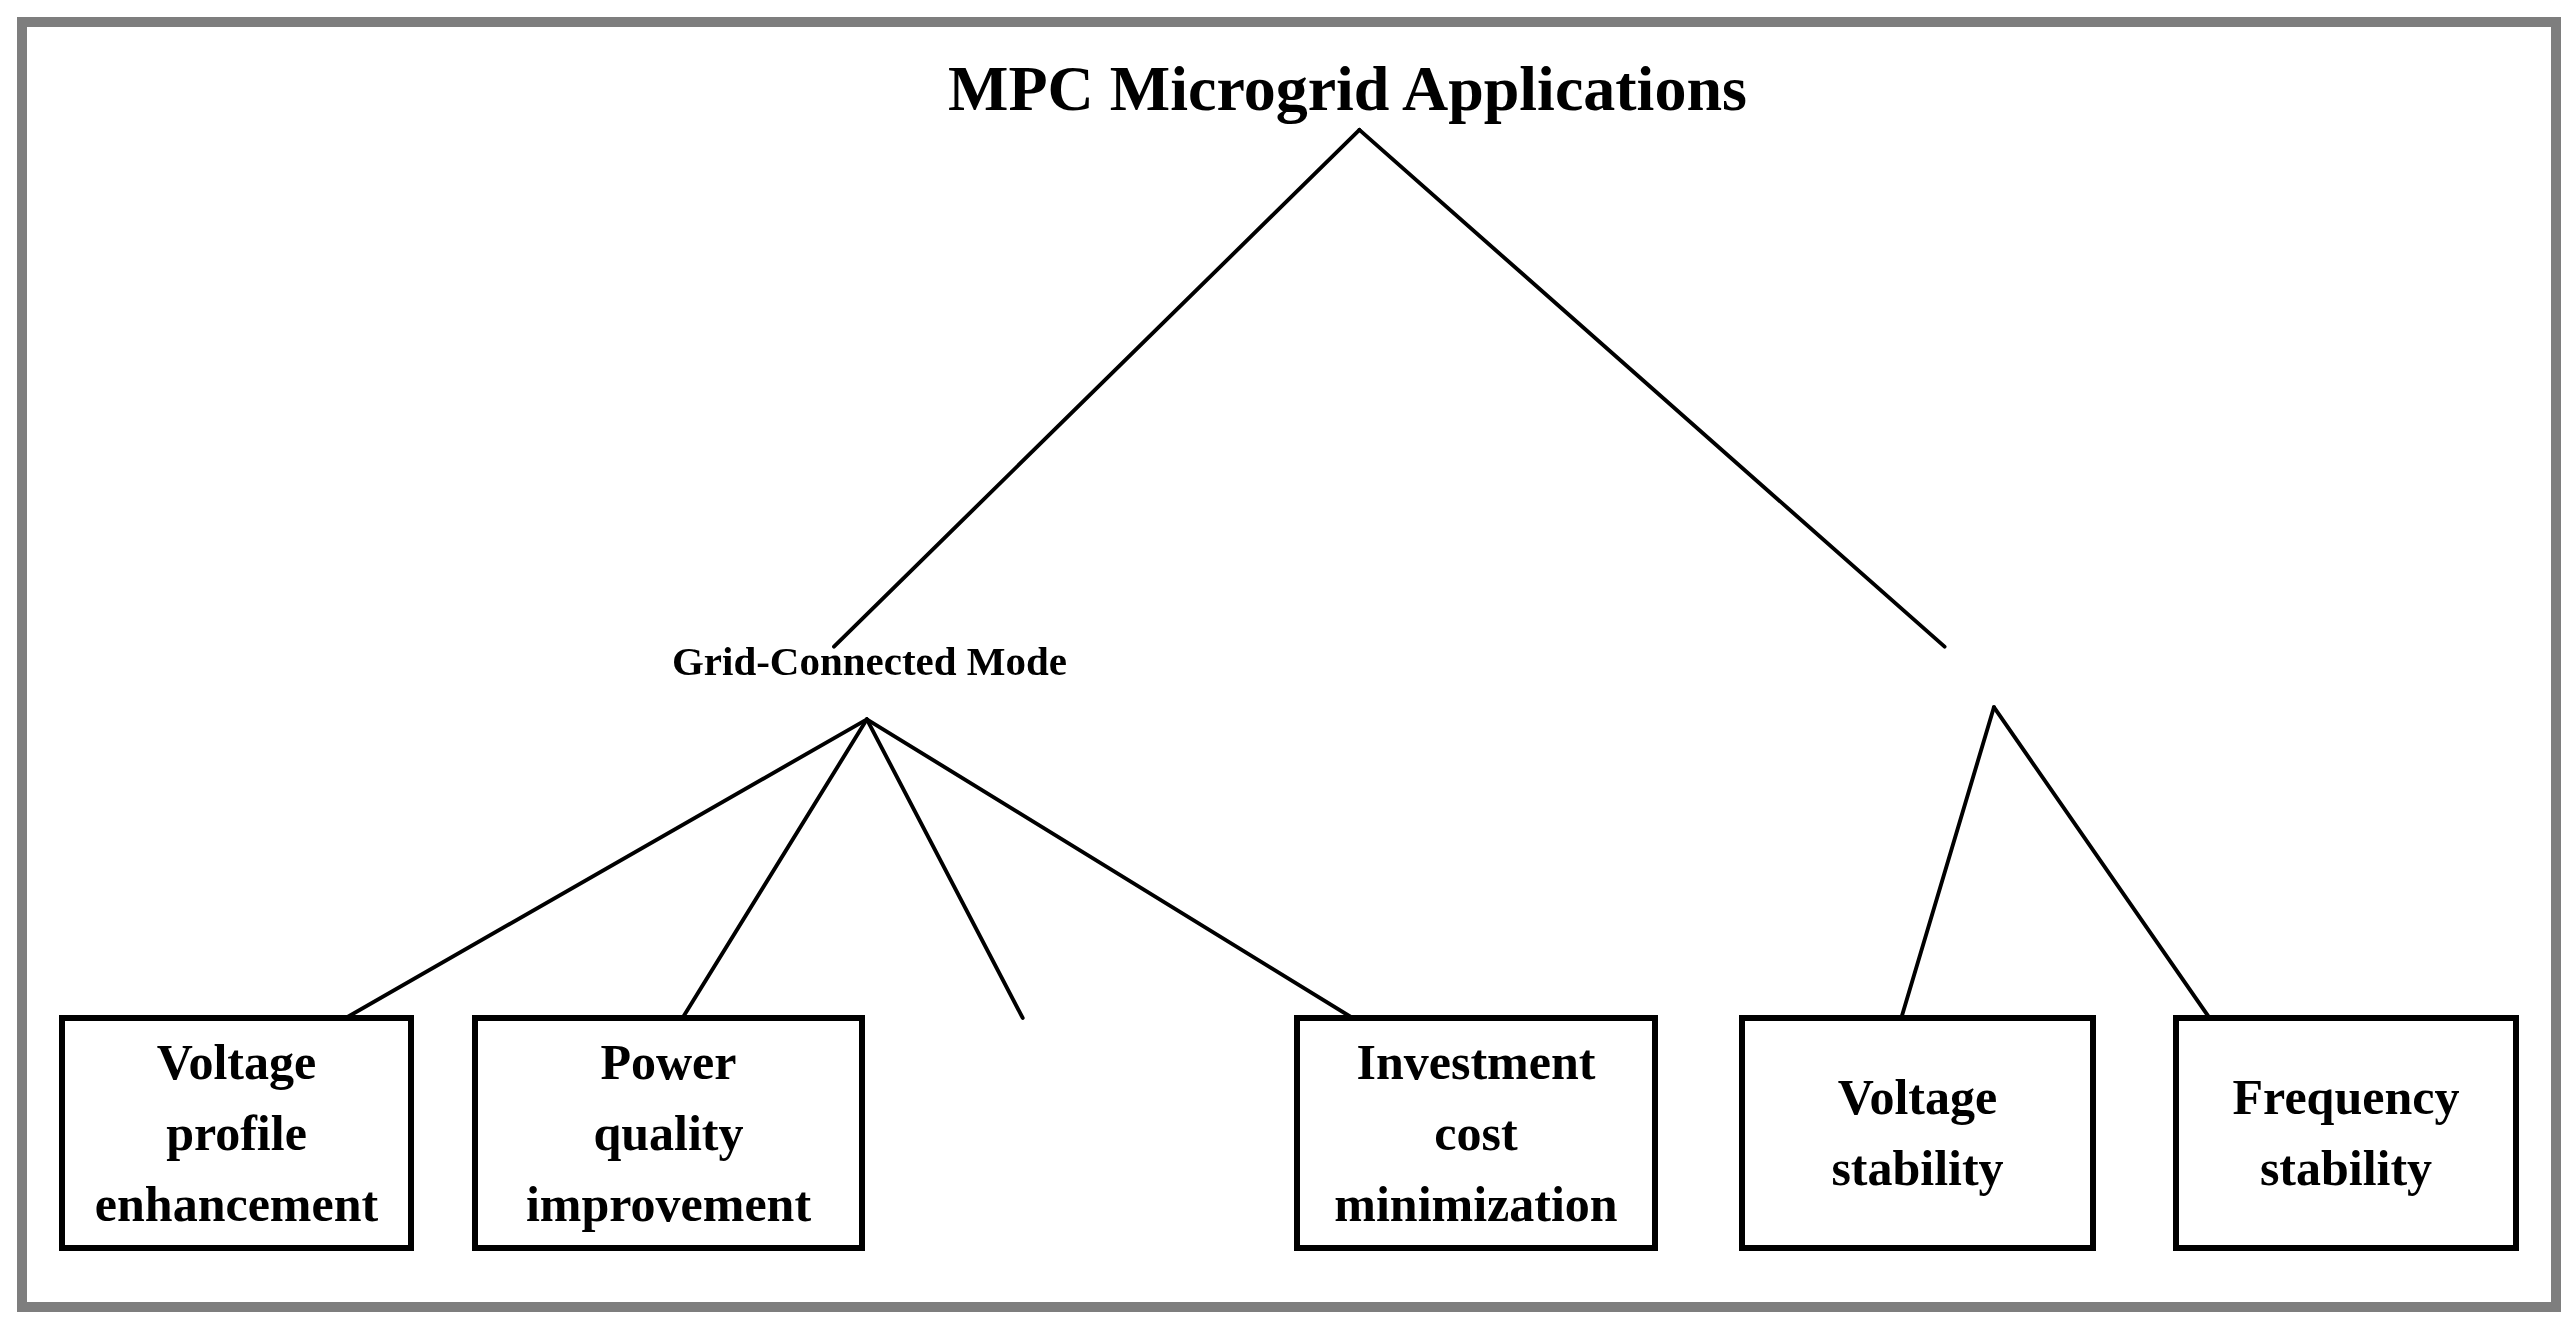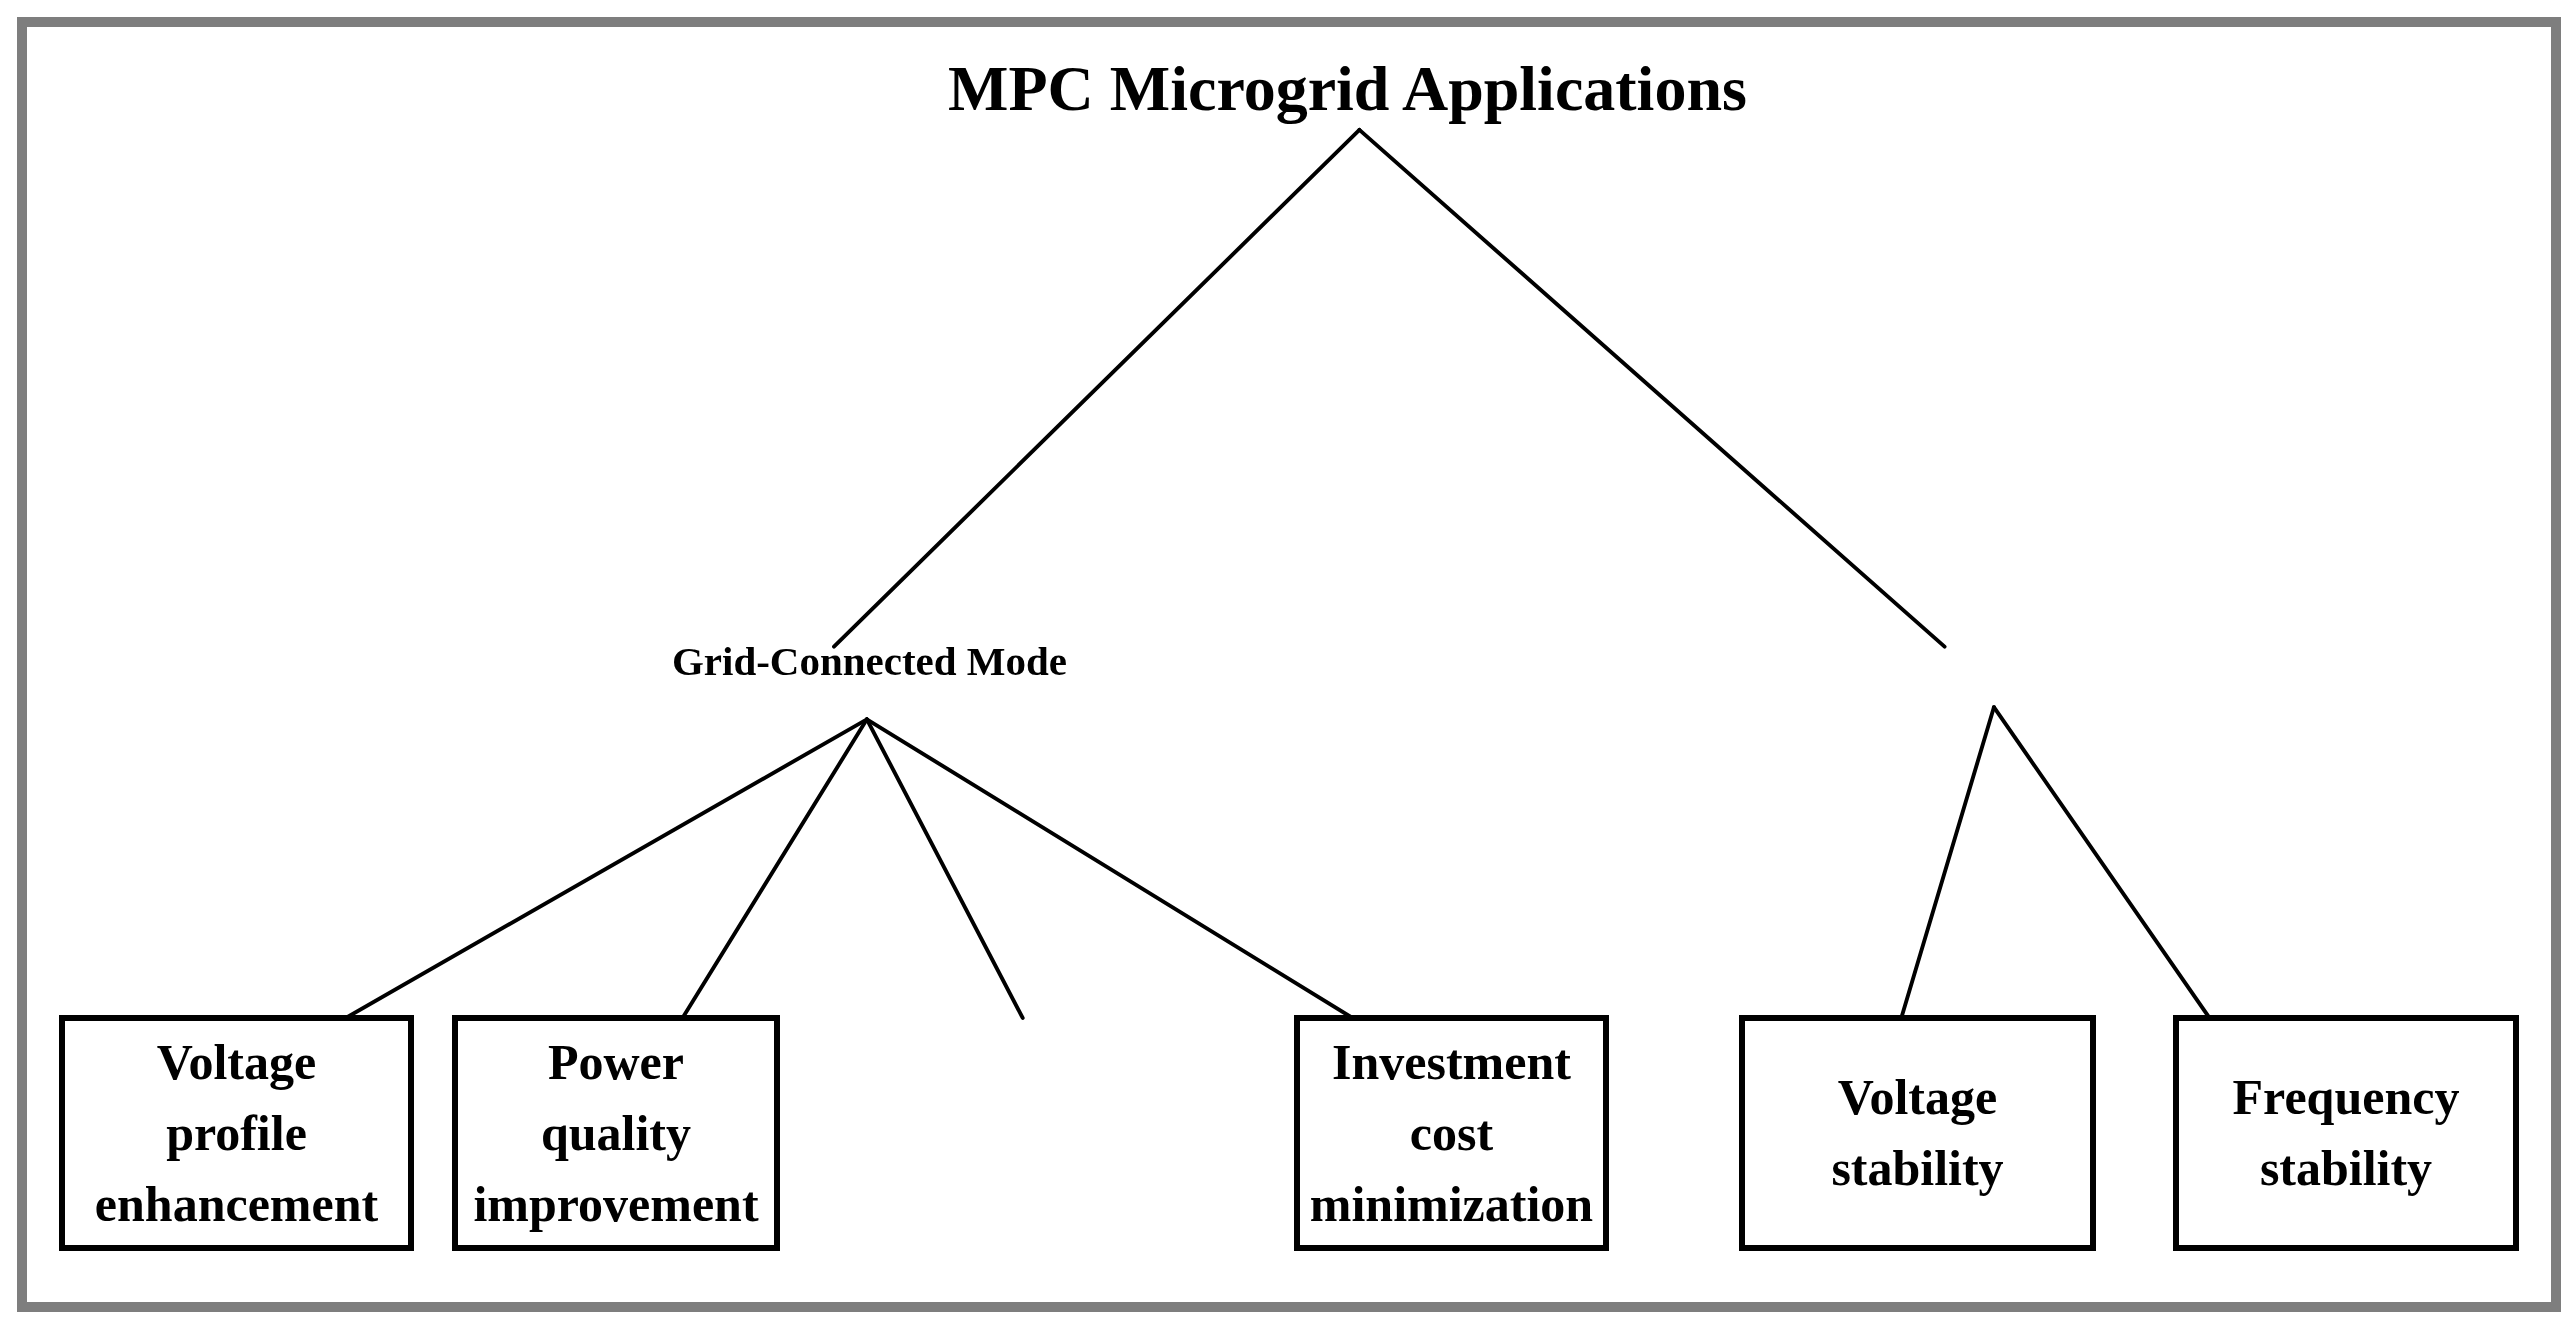--- a/index.html
+++ b/index.html
@@ -62,23 +62,23 @@
     height: 236px;
   }
   .leaf-label {
     font-size: 50px;
     font-weight: bold;
     line-height: 1.42;
     text-align: center;
     white-space: pre-line;
   }
   #box-voltage-profile      { left: 59px;   width: 355px; }
-  #box-power-quality        { left: 452px;  width: 328px; }
+  #box-power-quality        { left: 472px;  width: 393px; }
   #box-transmission-losses  { left: 876px; width: 377px; }
-  #box-investment-cost      { left: 1294px; width: 315px; }
+  #box-investment-cost      { left: 1294px; width: 364px; }
   #box-voltage-stability    { left: 1739px; width: 357px; }
   #box-frequency-stability  { left: 2173px; width: 346px; }
 </style>
 </head>
 <body>
 
 <div class="stage">
 
   <div class="frame"></div>
 

